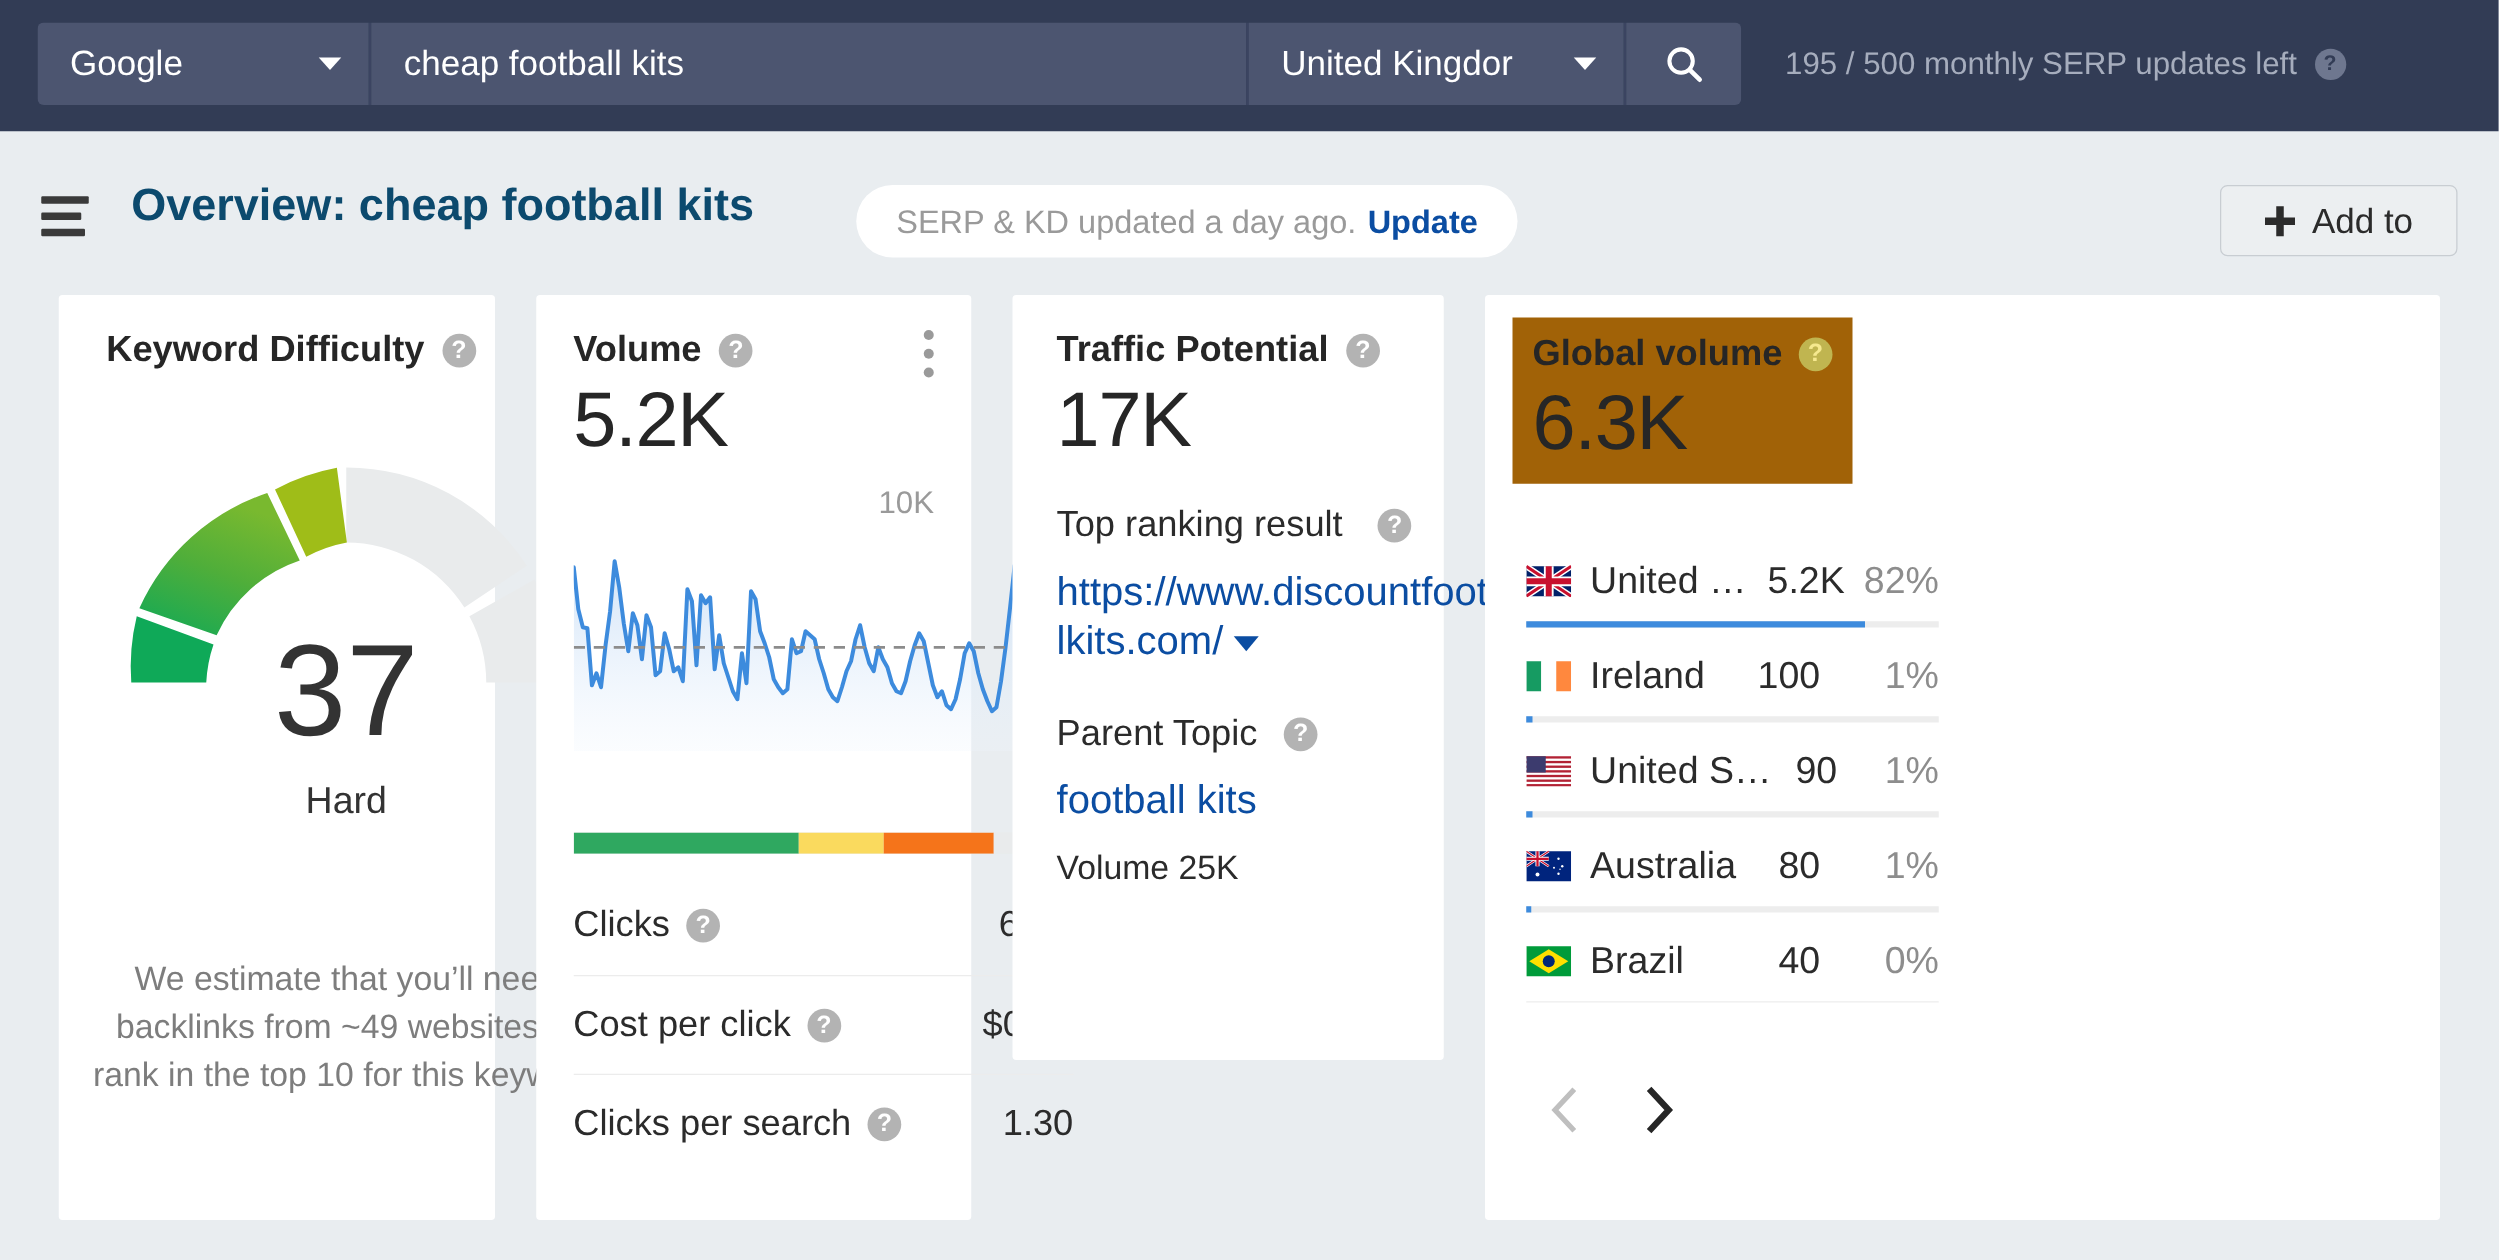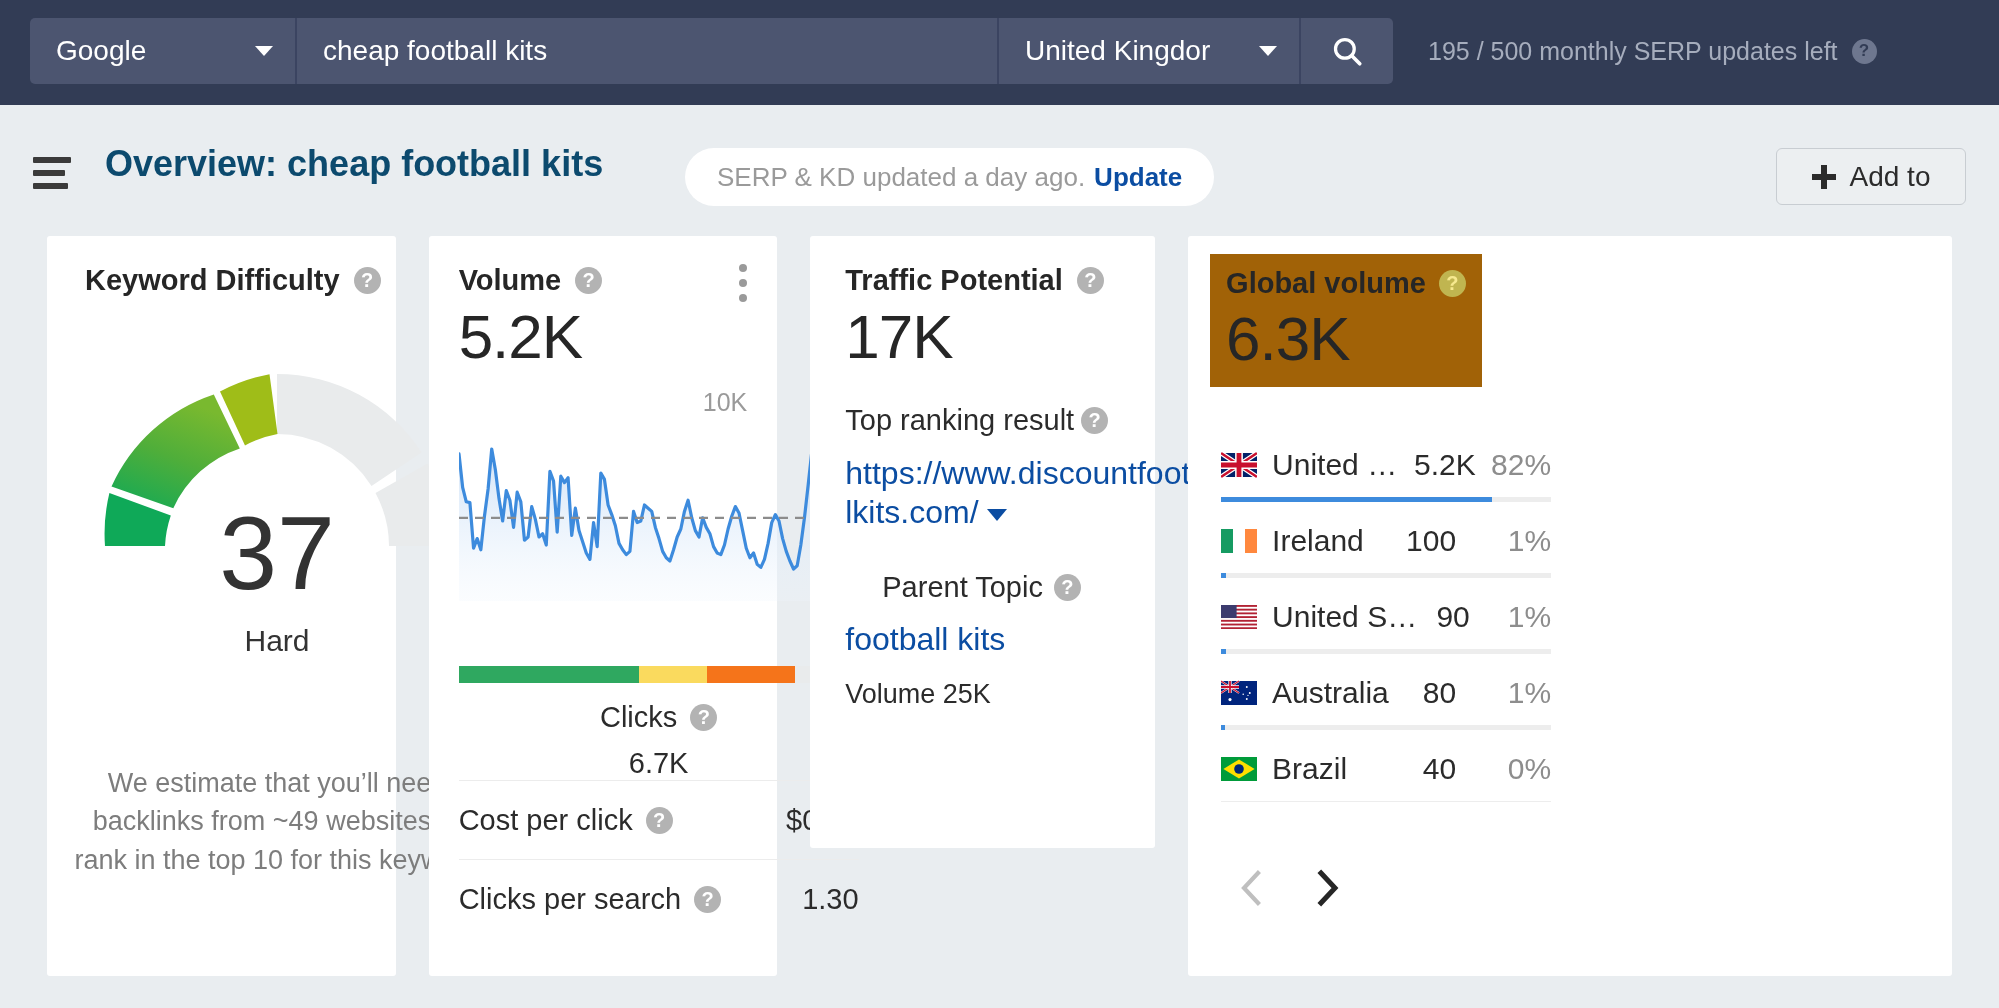--- a/index.html
+++ b/index.html
@@ -215,44 +215,44 @@
     position: absolute; left: 30px; top: 430px;
     width: 400px; height: 17px; background: #e9ebec; display: flex; overflow: hidden;
   }
   .clickbar i { display: block; height: 100%; }
   .metric-rows { position: absolute; left: 30px; top: 465px; width: 400px; }
   .mrow {
     height: 79px;
     display: flex; align-items: center; justify-content: space-between;
     border-top: 1px solid #ececec;
   }
-  .mrow:first-child { border-top: none; flex-direction: column; }
+  .mrow:first-child { border-top: none; }
   .mrow .left { display: flex; align-items: center; gap: 13px; }
   .mrow .name { font-size: 29px; color: #2b2b2b; }
   .mrow .val { font-size: 29px; color: #2b2b2b; }
 
   
   .tp-head { position: absolute; left: 35px; top: 28px; }
   .tp-num { position: absolute; left: 35px; top: 68px; }
-  .tp-sub { position: absolute; left: 35px; top: 168px; display:flex; align-items:center; gap: 7px; }
+  .tp-sub { position: absolute; left: 35px; top: 168px; display:flex; align-items:center; gap: 28px; }
   .tp-sub .t { font-size: 29px; color: #2b2b2b; }
   .tp-link {
     position: absolute; left: 35px; top: 218px; width: 390px;
     font-size: 32px; line-height: 1.22; color: #0b4da2;
     cursor: pointer; word-break: break-all;
   }
   .tp-link .dd {
     display: inline-block; margin-left: 8px;
     width: 0; height: 0;
     border-left: 10px solid transparent;
     border-right: 10px solid transparent;
     border-top: 12px solid #0b4da2;
     vertical-align: middle;
   }
-  .tp-parent { position: absolute; left: 35px; top: 335px; display:flex; align-items:center; gap: 11px; margin-left: 37px; }
+  .tp-parent { position: absolute; left: 35px; top: 335px; display:flex; align-items:center; gap: 21px; }
   .tp-parent .t { font-size: 29px; color: #2b2b2b; }
   .tp-parent-link {
     position: absolute; left: 35px; top: 385px;
     font-size: 32px; color: #0b4da2; cursor: pointer;
   }
   .tp-parent-vol { position: absolute; left: 35px; top: 443px; font-size: 27px; color: #2b2b2b; }
 
   
   .gv-head {
     position: absolute; left: 22px; top: 18px;

